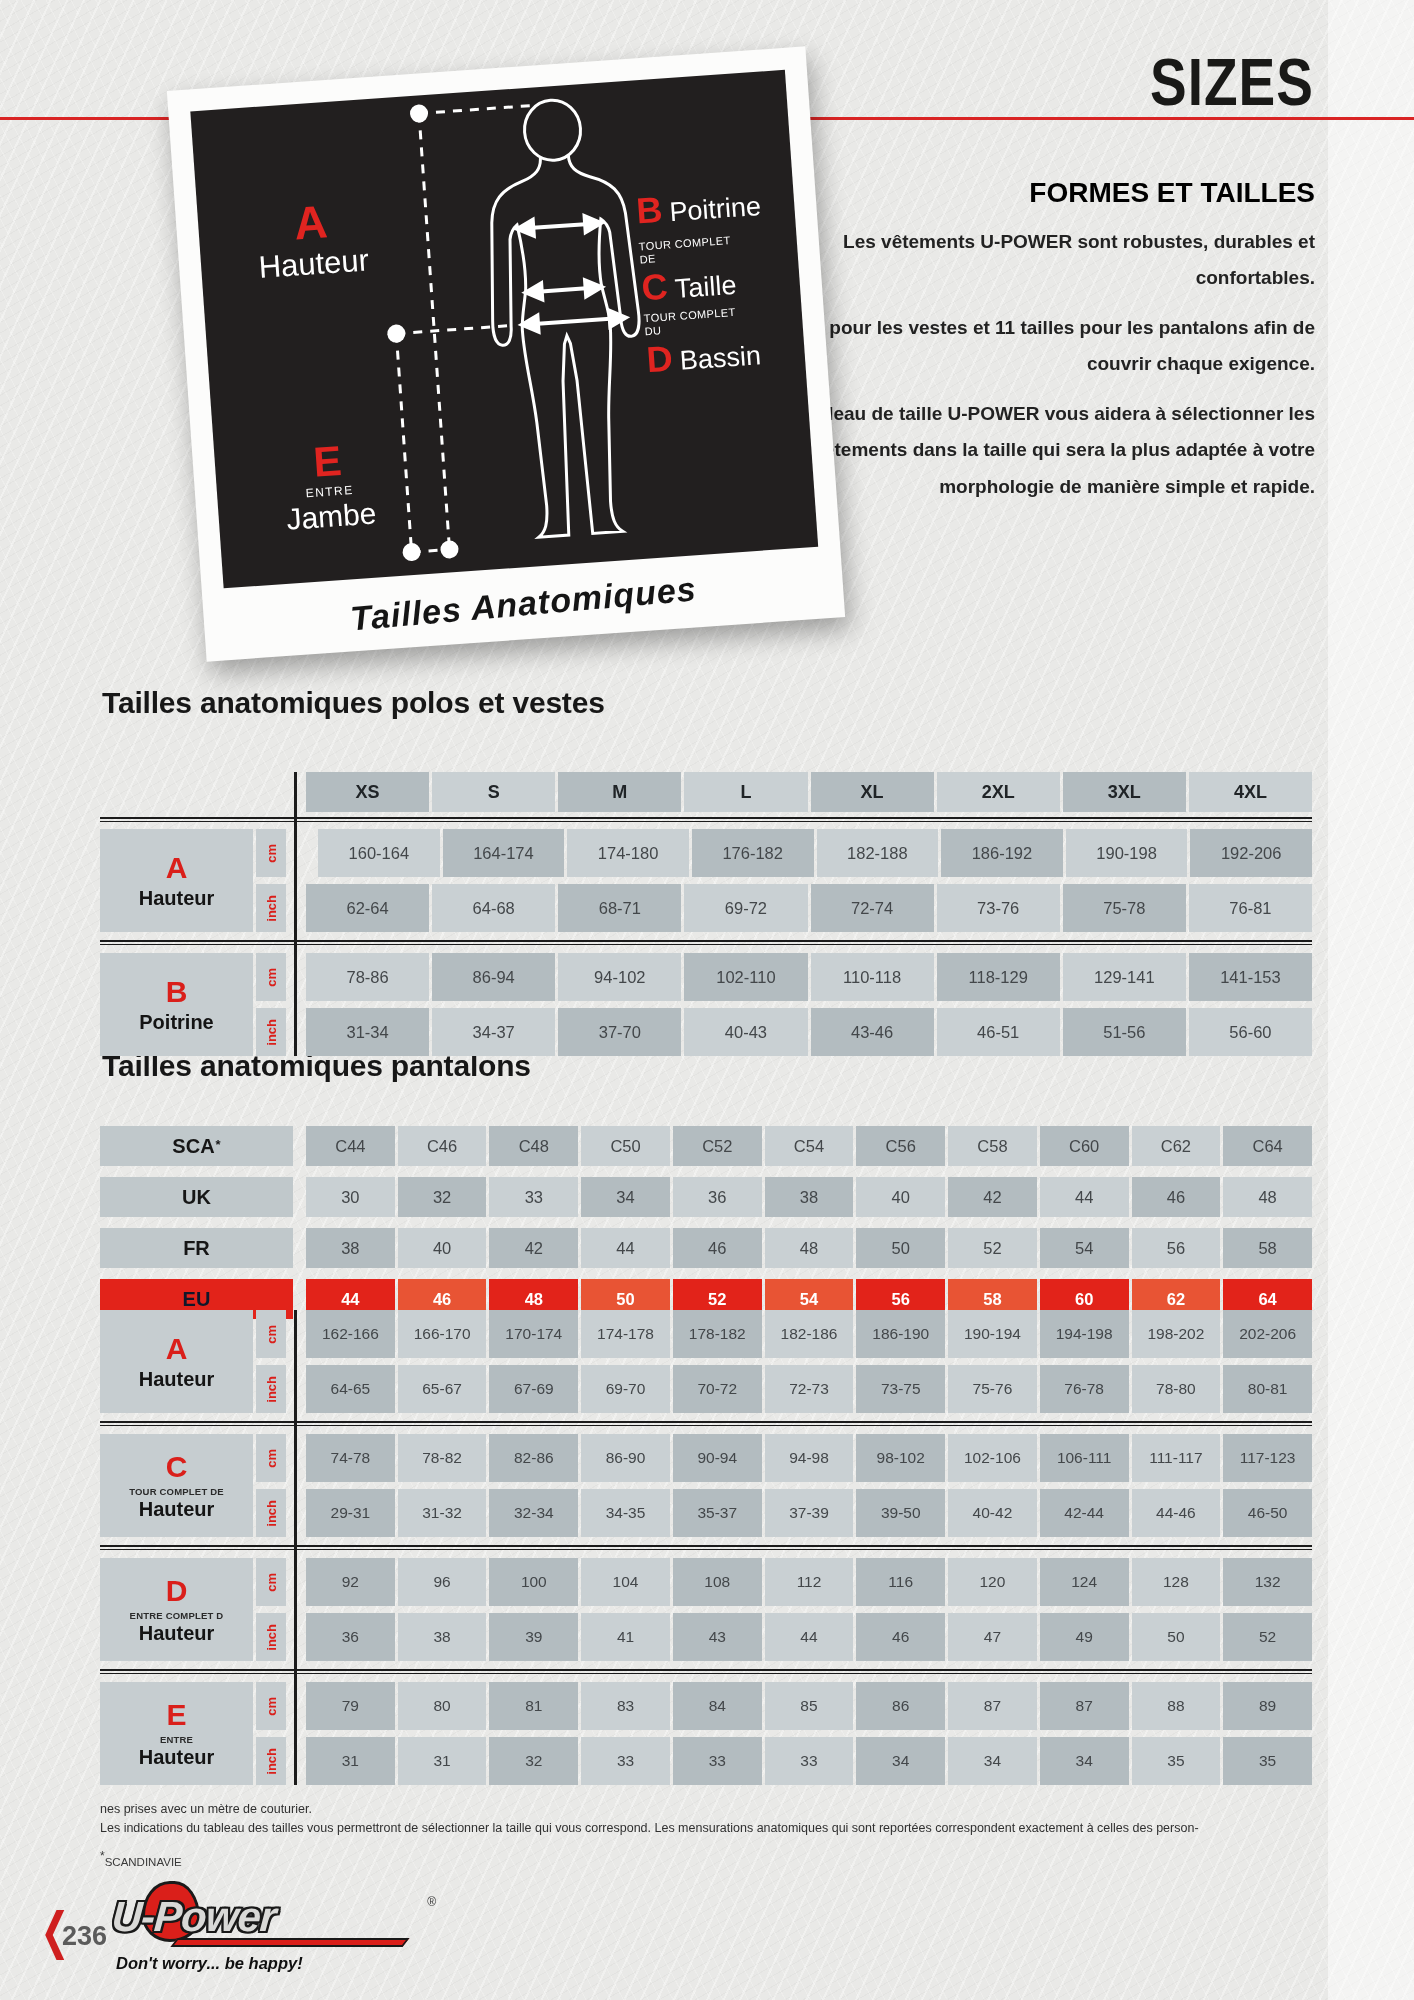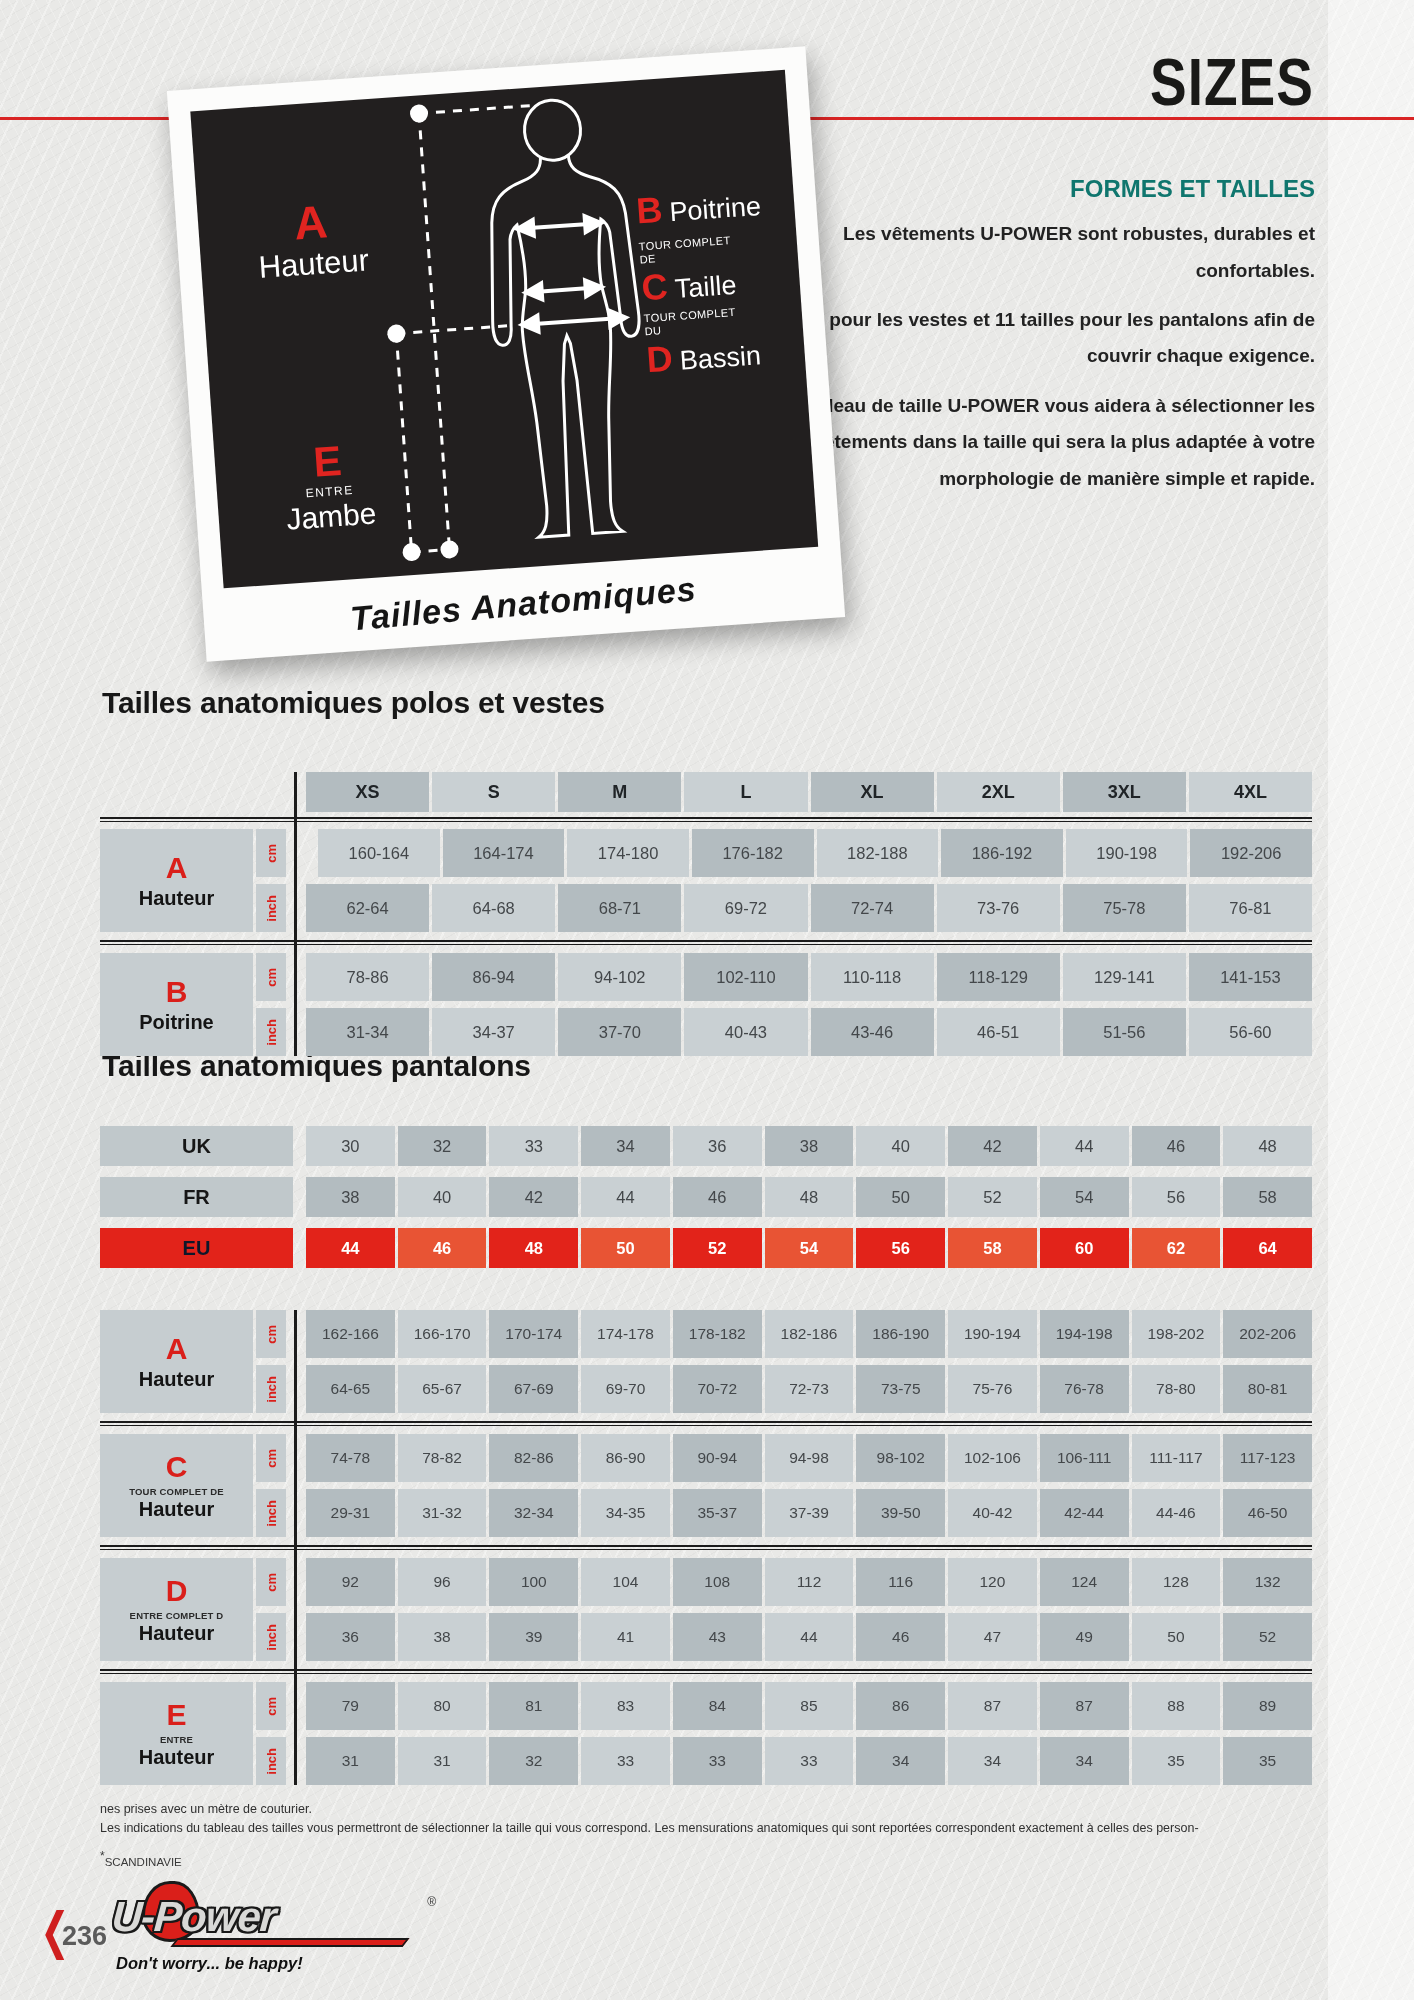--- a/index.html
+++ b/index.html
@@ -52,21 +52,21 @@
   .sidelab .word{font-size:27px;font-weight:400;}
   .caption{
     height:72px;display:flex;align-items:center;justify-content:center;
     font-style:italic;font-weight:800;font-size:34px;color:#151515;
     letter-spacing:1px;transform:rotate(-1deg);
   }
 
   
   .intro{position:absolute;left:730px;top:166px;width:585px;text-align:right;z-index:1;
     color:#222;font-size:19px;font-weight:700;line-height:1.92;}
-  .intro .ih{font-size:24px;font-weight:800;color:#0f766e;margin-bottom:4px;}
+  .intro .ih{font-size:28px;font-weight:800;color:#000000;margin-bottom:4px;}
   .intro p{margin:0 0 13px 0;}
 
   
   .h2{position:absolute;left:102px;font-size:30px;font-weight:800;color:#171717;z-index:1;letter-spacing:-.2px;}
   #h2-vestes{top:686px;}
   #h2-pantalons{top:1049px;}
 
   
   .gtable{position:absolute;left:100px;width:1212px;z-index:1;}
   #table-vestes{top:772px;}
@@ -298,20 +298,40 @@
         <div class="ncell lt">46-51</div>
         <div class="ncell dk">51-56</div>
         <div class="ncell lt">56-60</div>
       </div>
     </div>
     <div class="vline"></div>
   </div>
 <div id="table-conversion">
     <div class="crow">
       <div class="clabel">
+        <span>SCA</span>
+        <sup>*</sup>
+      </div>
+      <div></div>
+      <div class="cells" style="grid-template-columns: repeat(11, 1fr);">
+        <div class="ncell dk">C44</div>
+        <div class="ncell lt">C46</div>
+        <div class="ncell dk">C48</div>
+        <div class="ncell lt">C50</div>
+        <div class="ncell dk">C52</div>
+        <div class="ncell lt">C54</div>
+        <div class="ncell dk">C56</div>
+        <div class="ncell lt">C58</div>
+        <div class="ncell dk">C60</div>
+        <div class="ncell lt">C62</div>
+        <div class="ncell dk">C64</div>
+      </div>
+    </div>
+    <div class="crow">
+      <div class="clabel">
         <span>UK</span>
       </div>
       <div></div>
       <div class="cells" style="grid-template-columns: repeat(11, 1fr);">
         <div class="ncell lt">30</div>
         <div class="ncell dk">32</div>
         <div class="ncell lt">33</div>
         <div class="ncell dk">34</div>
         <div class="ncell lt">36</div>
         <div class="ncell dk">38</div>

